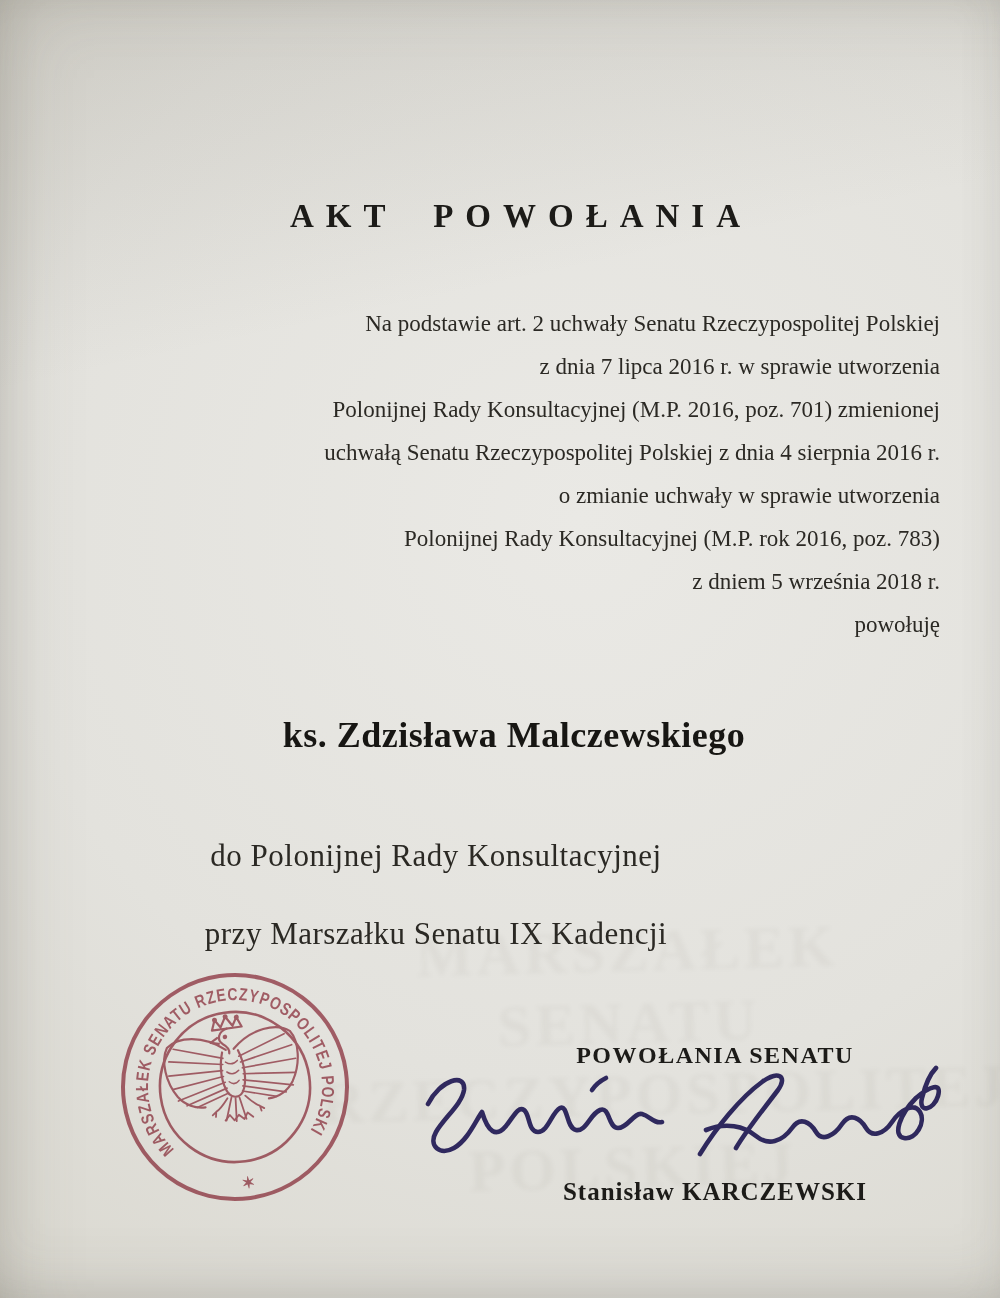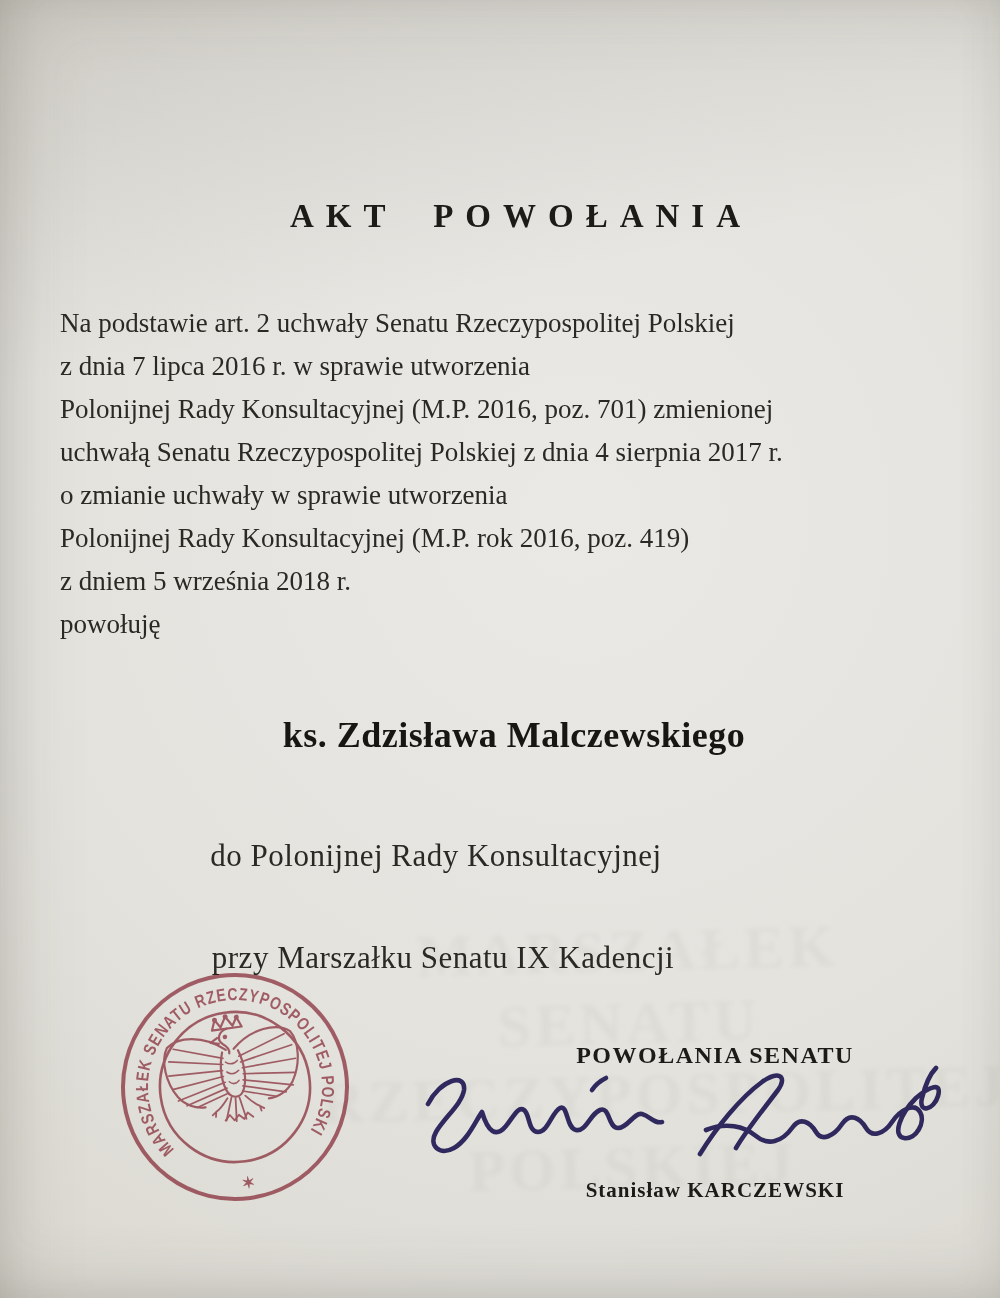--- a/index.html
+++ b/index.html
@@ -27,74 +27,74 @@
     transform:rotate(-1.5deg);letter-spacing:4px;
     pointer-events:none;user-select:none;
   }
   .title{
     position:absolute;left:0;top:198px;width:1000px;
     text-align:center;font-size:33px;font-weight:bold;color:#1c1b18;
     letter-spacing:12px;word-spacing:16px;margin-left:21px;
   }
   .bodytext{
     position:absolute;left:60px;top:302px;width:880px;
-    text-align:left;font-size:27px;line-height:43px;color:#2b2924;
+    text-align:right;font-size:23px;line-height:43px;color:#2b2924;
   }
   .appointee{
     position:absolute;left:0;top:714px;width:1000px;
     text-align:center;font-size:36px;font-weight:bold;color:#171613;
     letter-spacing:.5px;
     margin-left:14px;
   }
   .appoint-line{
     position:absolute;left:0;width:872px;text-align:center;
     font-size:31px;color:#2b2924;letter-spacing:.5px;
   }
   .appoint-1{top:838px;}
-  .appoint-2{top:940px;padding-left:7px;}
+  .appoint-2{top:916px;}
   .stamp{
     position:absolute;left:80px;top:932px;width:310px;height:310px;
     mix-blend-mode:multiply;opacity:.92;
     transform:rotate(-8deg);
   }
   .role{
     position:absolute;left:455px;top:1042px;width:520px;
     text-align:center;font-size:24px;font-weight:bold;color:#1c1b18;
     letter-spacing:1.5px;
   }
   .signature{
     position:absolute;left:398px;top:1048px;width:572px;height:132px;
     mix-blend-mode:multiply;
   }
   .printed-name{
     position:absolute;left:455px;top:1178px;width:520px;
-    text-align:center;font-size:21px;font-weight:bold;color:#1c1b18;
+    text-align:center;font-size:25px;font-weight:bold;color:#1c1b18;
     letter-spacing:1px;
   }
   .stamp text{
     font-family:"Liberation Sans",sans-serif;
     font-weight:bold;
   }
 </style>
 </head>
 <body>
 
 <div class="page">
 
   <div class="ghost">MARSZAŁEK SENATU RZECZYPOSPOLITEJ POLSKIEJ</div>
 
   <div class="title">AKT POWOŁANIA</div>
 
   <div class="bodytext">
     <div>Na podstawie art. 2 uchwały Senatu Rzeczypospolitej Polskiej</div>
     <div>z dnia 7 lipca 2016 r. w sprawie utworzenia</div>
     <div>Polonijnej Rady Konsultacyjnej (M.P. 2016, poz. 701) zmienionej</div>
-    <div>uchwałą Senatu Rzeczypospolitej Polskiej z dnia 4 sierpnia 2017 r.</div>
+    <div>uchwałą Senatu Rzeczypospolitej Polskiej z dnia 4 sierpnia 2016 r.</div>
     <div>o zmianie uchwały w sprawie utworzenia</div>
-    <div>Polonijnej Rady Konsultacyjnej (M.P. rok 2016, poz. 419)</div>
+    <div>Polonijnej Rady Konsultacyjnej (M.P. rok 2016, poz. 783)</div>
     <div>z dniem 5 września 2018 r.</div>
     <div>powołuję</div>
   </div>
 
   <div class="appointee">ks. Zdzisława Malczewskiego</div>
 
   <div class="appoint-line appoint-1">do Polonijnej Rady Konsultacyjnej</div>
   <div class="appoint-line appoint-2">przy Marszałku Senatu IX Kadencji</div>
 
   <svg class="stamp" viewBox="-155 -155 310 310" xmlns="http://www.w3.org/2000/svg">

